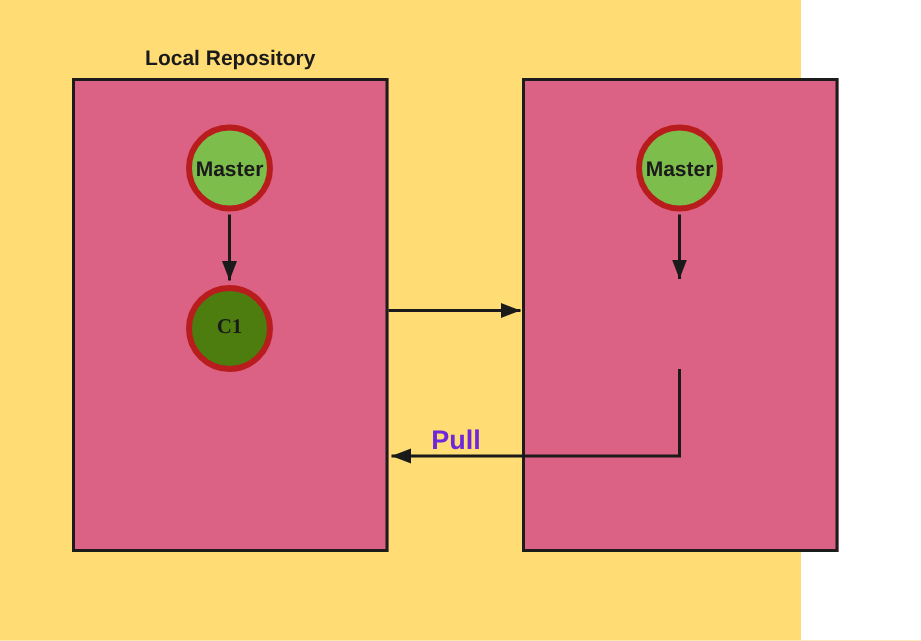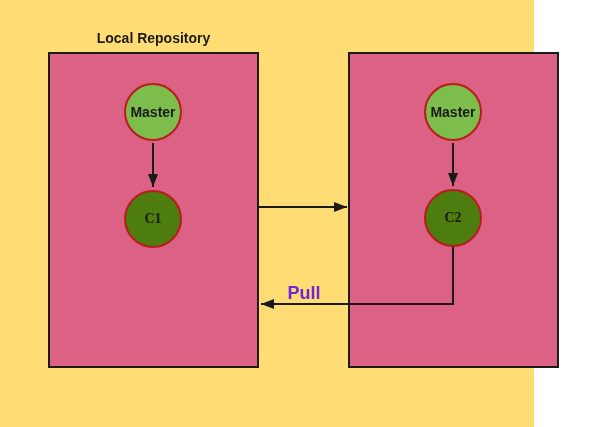--- a/index.html
+++ b/index.html
@@ -44,21 +44,21 @@
     background: #DC6285;
     border: 2px solid #1C1C1C;
   }
   .repo-box.left  { left: 48px; }
   .repo-box.right { left: 348px; }
   .node {
     position: absolute;
     width: 58px;
     height: 58px;
     box-sizing: border-box;
-    border: 2px solid #b91c1c;
+    border: 4px solid #b91c1c;
     border-radius: 50%;
     display: flex;
     align-items: center;
     justify-content: center;
     font-size: 14px;
     font-weight: bold;
     color: #1A1A1A;
   }
   .node.master { background: #7CBD4B; }
   .node.commit { background: #4d7c0f; font-family: Liberation Serif, serif; }
@@ -105,19 +105,16 @@
 
   <div class="node master" id="local-master">
     <span>Master</span>
   </div>
   <div class="node commit" id="local-commit">
     <span>C1</span>
   </div>
   <div class="node master" id="server-master">
     <span>Master</span>
   </div>
-  <div class="node commit" id="server-commit">
-    <span>C2</span>
-  </div>
 
   <div class="pull-label">Pull</div>
 
 </div>
 
 </body></html>

